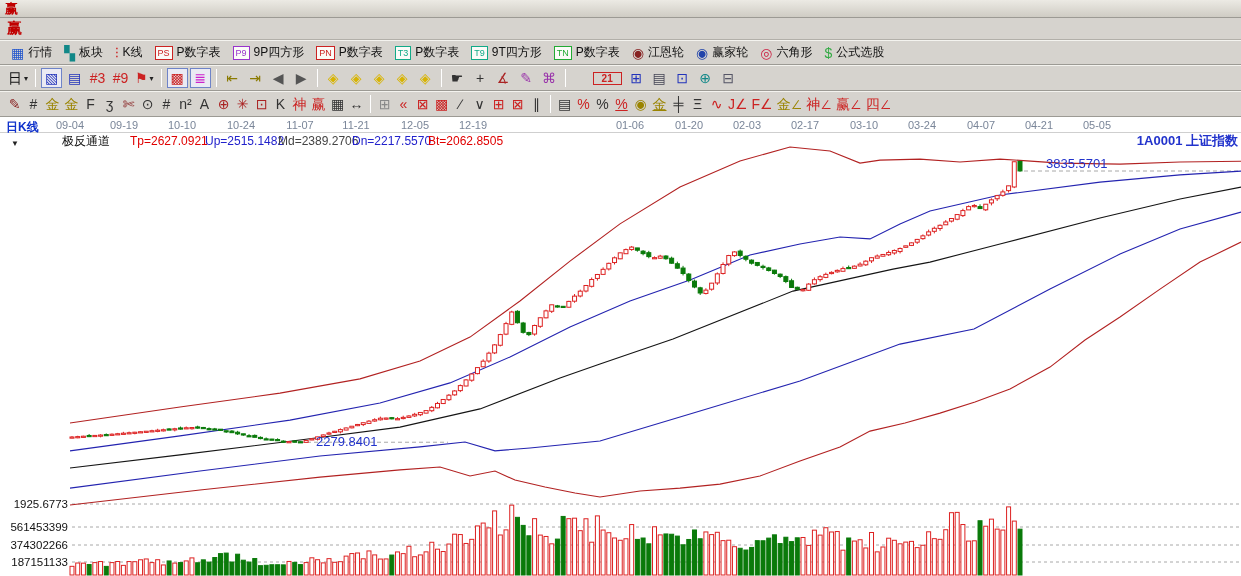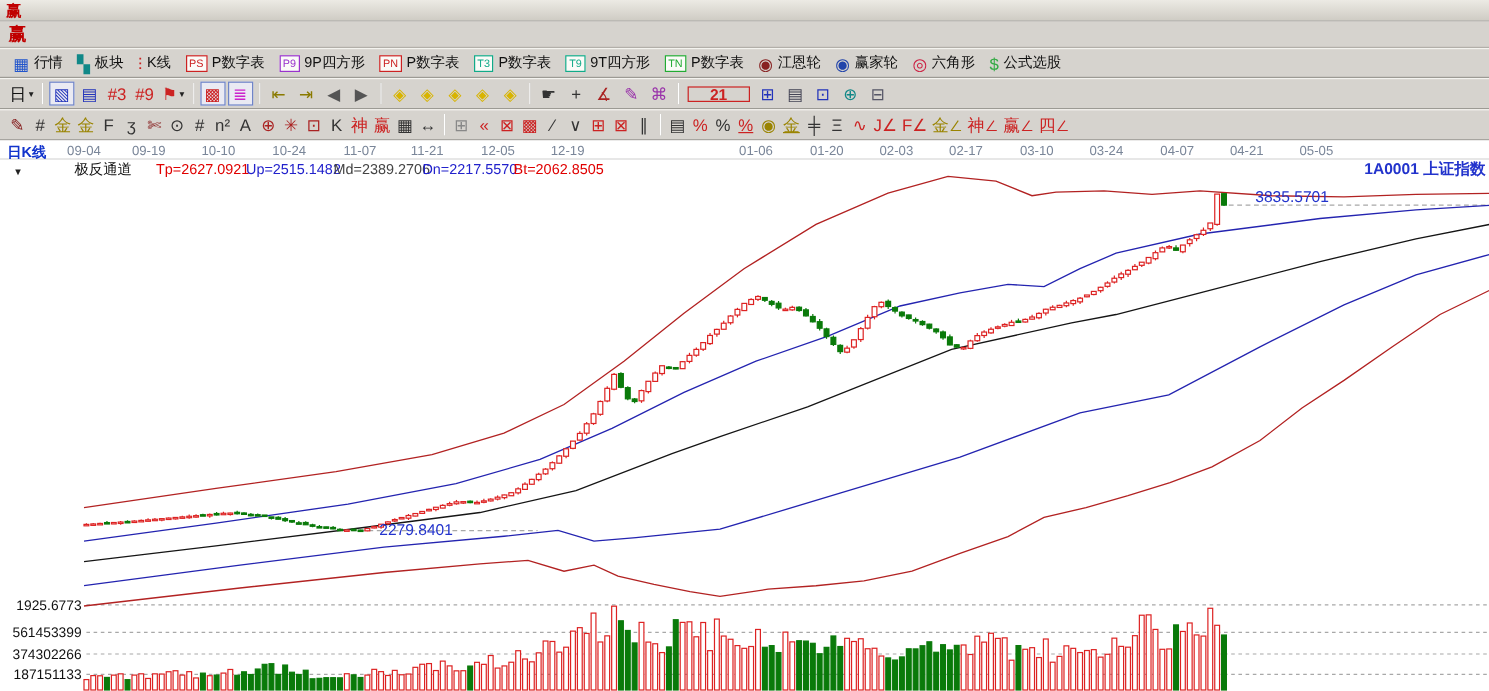--- a/index.html
+++ b/index.html
@@ -18,21 +18,21 @@
   .tb1-item{display:flex;align-items:center;margin:0 6px;gap:4px;color:#111;white-space:nowrap;}
   .badge{font-size:9px;font-weight:normal;border:1px solid;padding:0 2px;background:#fbfbf8;line-height:12px;}
   .glyph{font-size:14px;line-height:1;}
   .t2{height:26px;}
   .t3{height:26px;}
   .icon-btn{min-width:21px;height:20px;display:flex;align-items:center;justify-content:center;
     font-size:13px;margin:0 1px;padding:0 2px;}
   .t3 .icon-btn{min-width:19px;font-size:12px;margin:0;}
   .icon-btn.selected{border:1px solid #6f84c8;background:#eaeaf3;}
   .icon-btn .dd{font-size:8px;margin-left:2px;color:#222;}
-  .icon-btn.boxed .glyph{border:1px solid;font-size:13px;font-weight:bold;padding:0 18px;line-height:11px;}
+  .icon-btn.boxed .glyph{border:1px solid;font-size:10px;font-weight:bold;padding:0 8px;line-height:11px;margin-left:20px;}
   .icon-btn.u .glyph{text-decoration:underline;}
   .vsep{width:1px;height:18px;background:#9c9a94;border-right:1px solid #fff;margin:0 4px;}
   .chart{position:relative;width:1241px;height:459px;background:#fff;}
   .watermark{position:absolute;right:8px;bottom:1px;font-family:"DejaVu Serif",serif;font-size:30px;
     font-weight:bold;font-style:italic;color:#cc1414;letter-spacing:5px;pointer-events:none;}
   svg text{font-family:"Liberation Sans",sans-serif;}
 </style>
 </head>
 <body>
 

